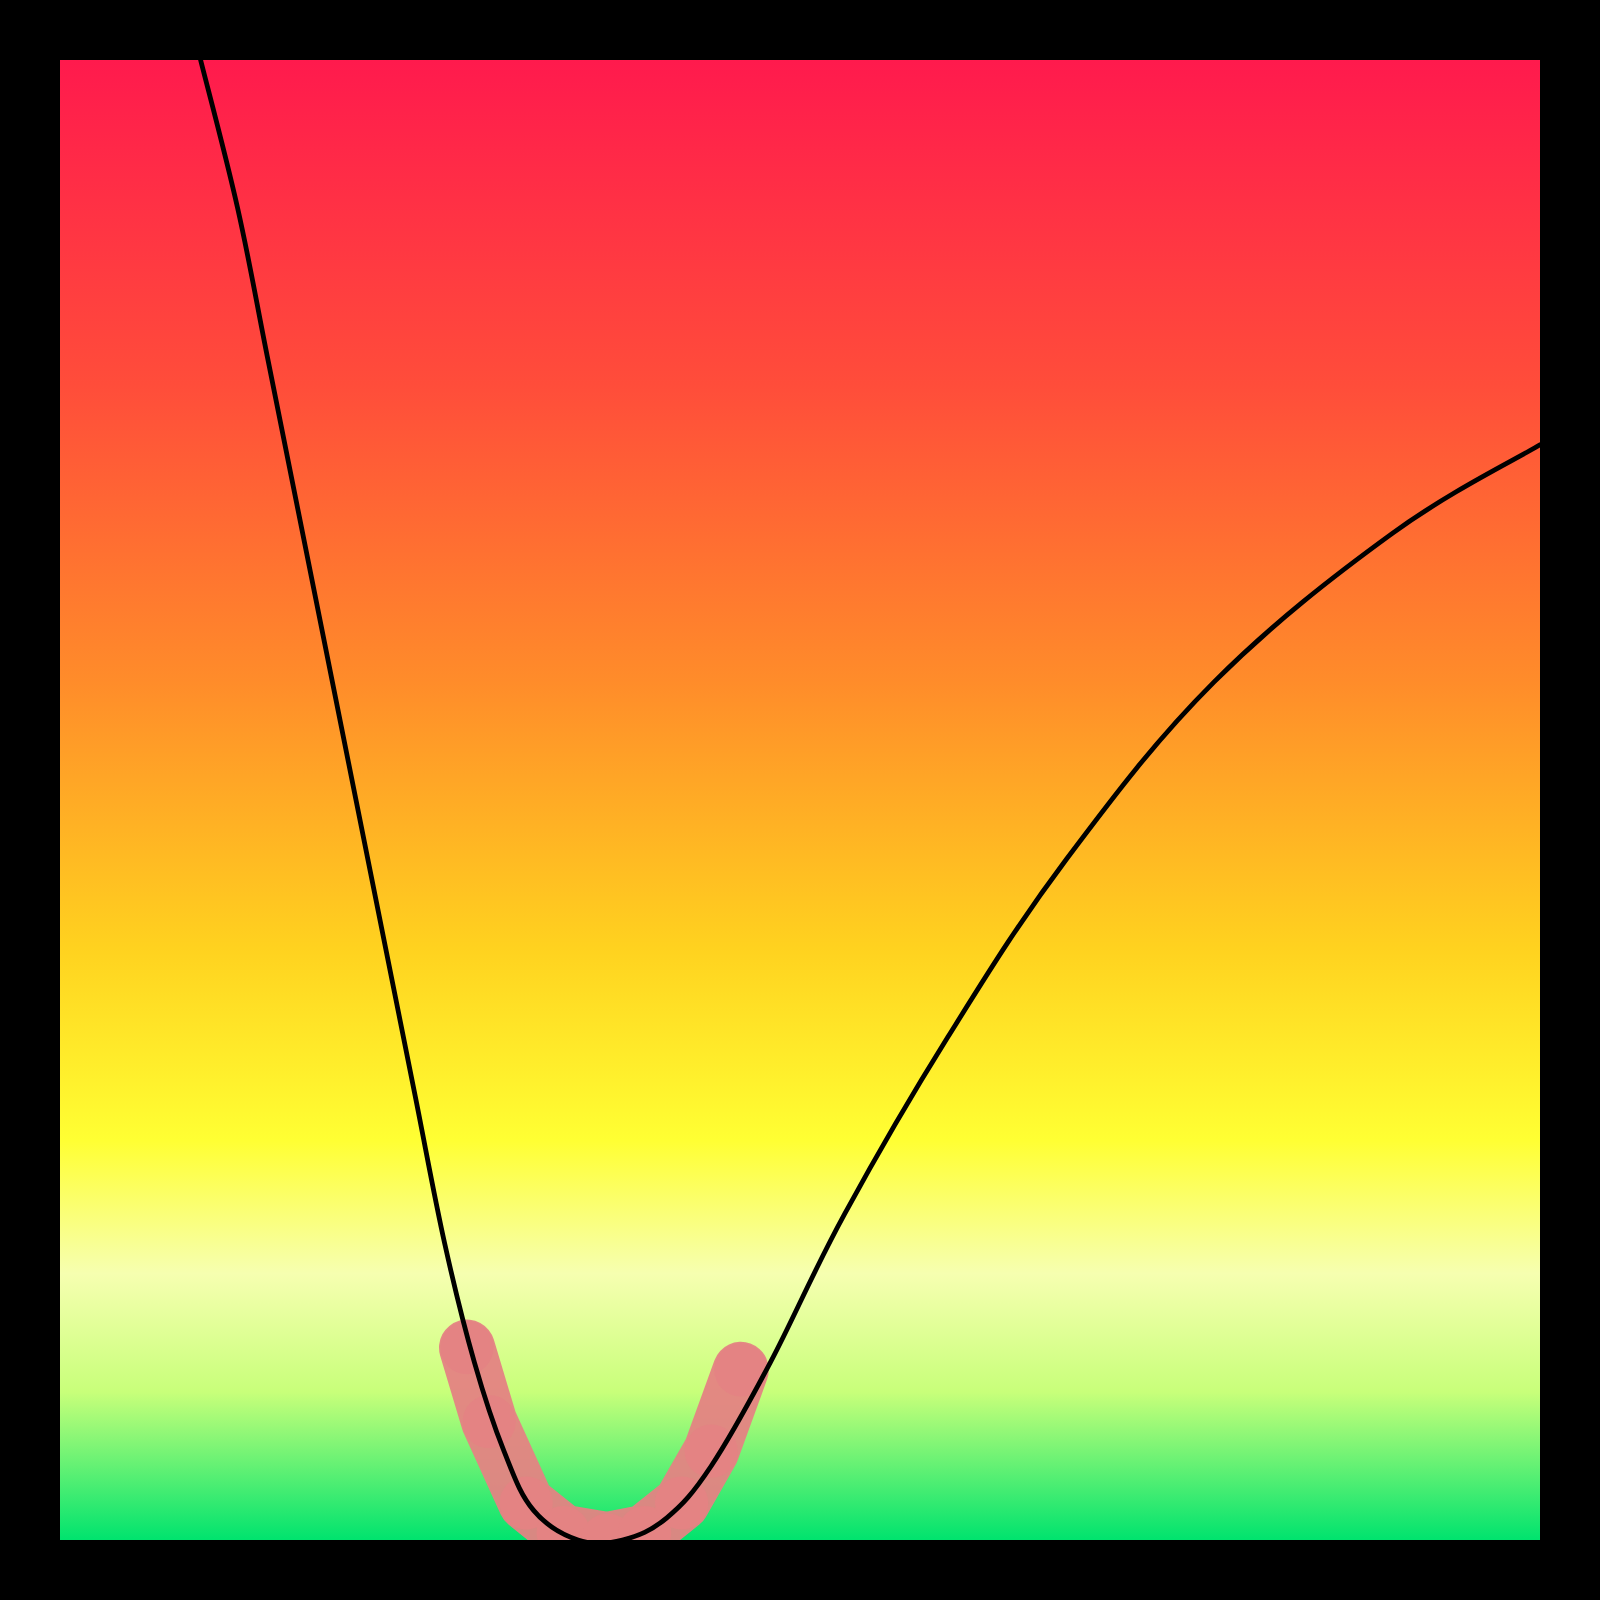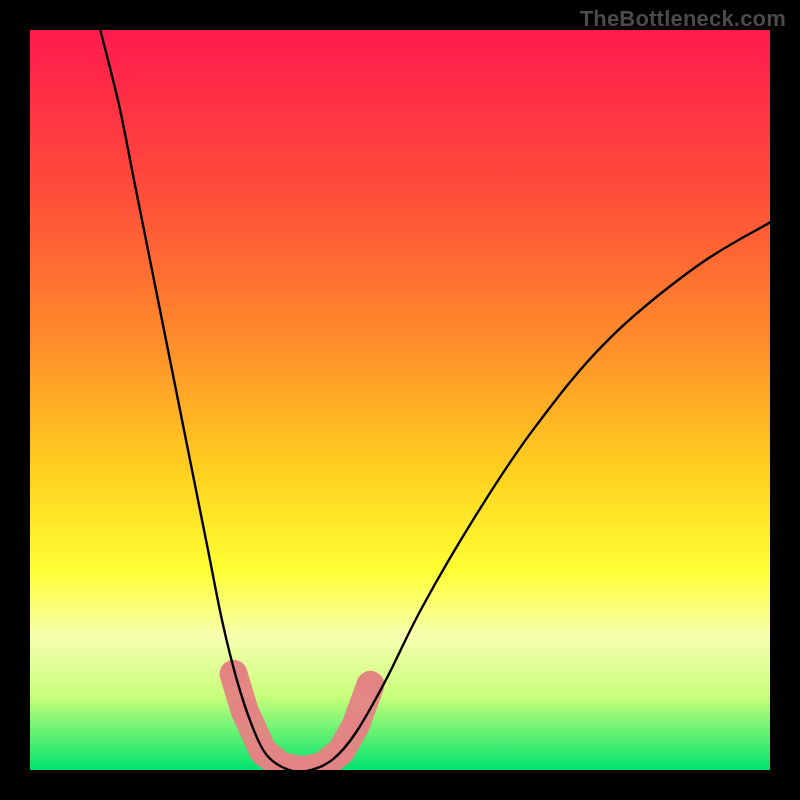--- a/index.html
+++ b/index.html
@@ -62,14 +62,13 @@
           <circle cx="251.60000000000002" cy="736.3" r="13.299999999999999" fill="#e48383"></circle>
           <circle cx="273.8" cy="740" r="13.299999999999999" fill="#e48383"></circle>
           <circle cx="292.3" cy="736.3" r="13.299999999999999" fill="#e48383"></circle>
           <circle cx="310.8" cy="721.5" r="13.299999999999999" fill="#e48383"></circle>
           <circle cx="325.6" cy="695.6" r="13.299999999999999" fill="#e48383"></circle>
           <circle cx="340.40000000000003" cy="654.9" r="13.299999999999999" fill="#e48383"></circle>
         </g>
       <path id="curve-path" fill="none" d="M 70.3,0 C 73.63,13.32 82.806,47.36 88.8,74 C 94.794,100.64 98.272,121.36 103.60000000000001,148 C 108.92800000000001,174.64 113.072,195.36 118.4,222 C 123.72800000000001,248.64 127.87199999999999,269.36 133.2,296 C 138.528,322.64 142.672,343.36 148,370 C 153.328,396.64 157.472,417.36 162.8,444 C 168.12800000000001,470.64 172.272,491.36 177.6,518 C 182.928,544.64 187.072,568.024 192.4,592 C 197.728,615.976 201.872,632.552 207.20000000000002,651.2 C 212.52800000000002,669.8480000000001 216.672,682.28 222,695.6 C 227.328,708.9200000000001 230.14000000000001,717.2080000000001 236.8,725.2 C 243.46,733.192 251.008,737.336 259,740 C 266.992,742.664 273.20799999999997,741.998 281.2,740 C 289.192,738.002 295.40799999999996,735.56 303.4,728.9 C 311.392,722.24 316.276,716.986 325.6,703 C 334.92400000000004,689.014 343.212,673.844 355.2,651.2 C 367.188,628.556 376.21600000000007,606.504 392.20000000000005,577.2 C 408.184,547.8960000000001 424.02,520.3679999999999 444,488.4 C 463.98,456.43199999999996 479.22400000000005,431.568 503.20000000000005,399.59999999999997 C 527.176,367.63199999999995 547.8960000000001,340.10400000000004 577.2,310.8 C 606.504,281.496 636.696,258.11199999999997 666,236.79999999999995 C 695.304,215.48799999999994 726.68,200.39199999999997 740,192.39999999999998" stroke="#000000" stroke-width="2.4" stroke-linecap="round"></path>
     </svg>
   </div>
-  <div class="watermark">TheBottleneck.com</div>
 </div>
 
 </body></html>

